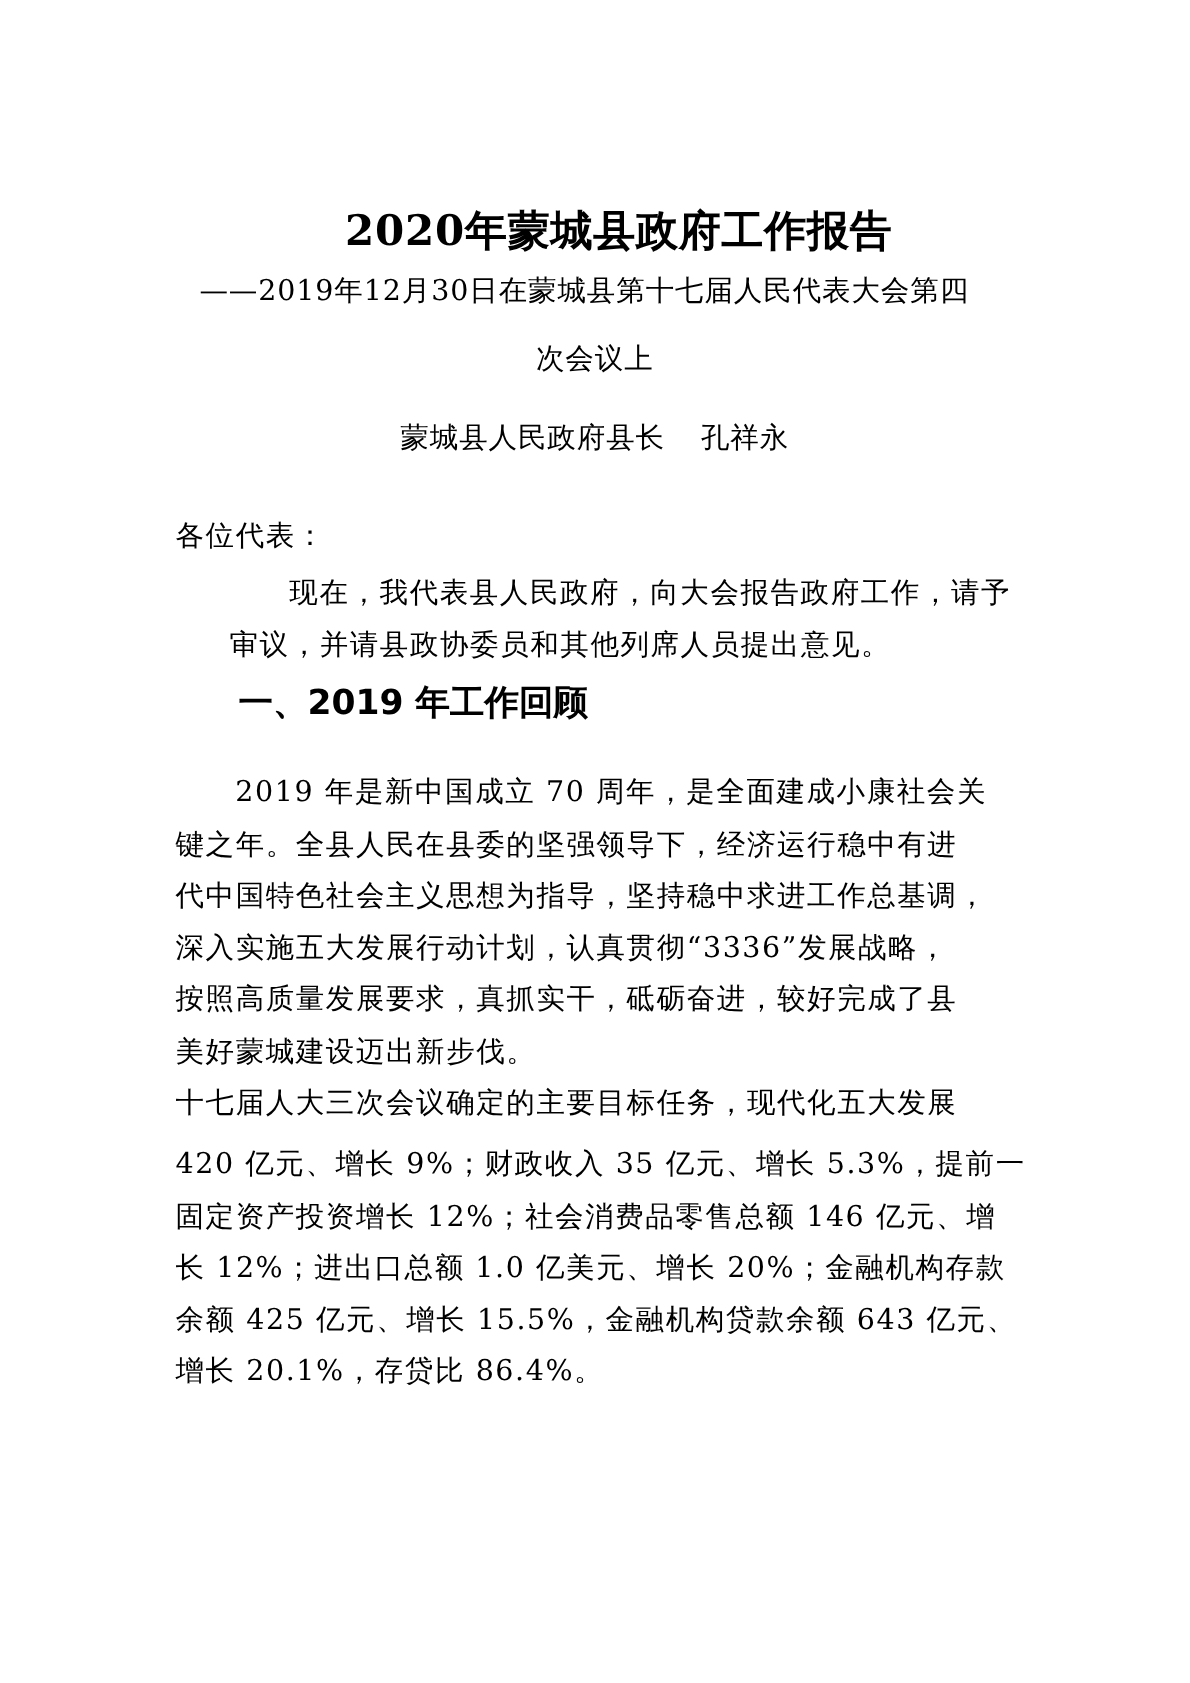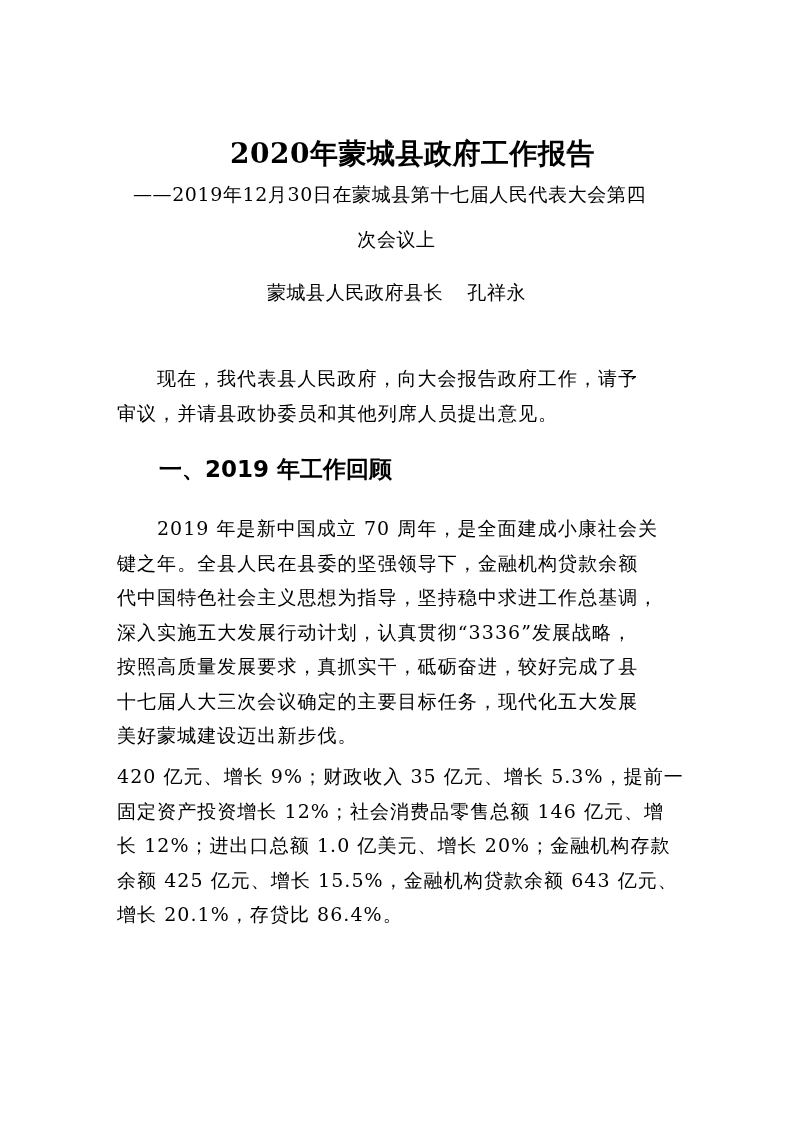--- a/index.html
+++ b/index.html
@@ -48,21 +48,21 @@
   .body-text {
     position: absolute;
     left: 117px;
     width: 562px;
     font-size: 19px;
     line-height: 34.5px;
     letter-spacing: 1.05px;
     text-align: justify;
   }
   .salutation { top: 340px; }
-  .p1 { top: 361px; }
+  .p1 { top: 378px; margin-left: 36px; }
   .heading {
     position: absolute;
     left: 159px;
     top: 452px;
     font-family: "DejaVu Sans", "Liberation Sans", sans-serif;
     font-weight: bold;
     font-size: 23px;
     line-height: 34px;
   }
   .p2 { top: 487px; margin-top: 24px; }
@@ -77,36 +77,37 @@
 
   <div class="title">2020年蒙城县政府工作报告</div>
 
   <div class="subtitle-line subtitle-1">——2019年12月30日在蒙城县第十七届人民代表大会第四</div>
   <div class="subtitle-line subtitle-2">次会议上</div>
 
   <div class="subtitle-line author">
     <span>蒙城县人民政府县长</span><span class="gap"></span><span>孔祥永</span>
   </div>
 
+  <div class="body-text salutation">各位代表：</div>
 
   <div class="body-text p1">
     <span class="line" style="padding-left:2.1em">现在，我代表县人民政府，向大会报告政府工作，请予</span>
     <span class="line">审议，并请县政协委员和其他列席人员提出意见。</span>
   </div>
 
   <div class="heading">一、2019 年工作回顾</div>
 
   <div class="body-text p2">
     <span class="line" style="padding-left:2.1em">2019 年是新中国成立 70 周年，是全面建成小康社会关</span>
-    <span class="line">键之年。全县人民在县委的坚强领导下，金融机构贷款余额</span>
+    <span class="line">键之年。全县人民在县委的坚强领导下，经济运行稳中有进</span>
     <span class="line">代中国特色社会主义思想为指导，坚持稳中求进工作总基调，</span>
     <span class="line">深入实施五大发展行动计划，认真贯彻“3336”发展战略，</span>
     <span class="line">按照高质量发展要求，真抓实干，砥砺奋进，较好完成了县</span>
+    <span class="line">美好蒙城建设迈出新步伐。</span>
     <span class="line">十七届人大三次会议确定的主要目标任务，现代化五大发展</span>
-    <span class="line">美好蒙城建设迈出新步伐。</span>
   </div>
 
   <div class="body-text p3">
     <span class="line">420 亿元、增长 9%；财政收入 35 亿元、增长 5.3%，提前一</span>
     <span class="line">固定资产投资增长 12%；社会消费品零售总额 146 亿元、增</span>
     <span class="line">长 12%；进出口总额 1.0 亿美元、增长 20%；金融机构存款</span>
     <span class="line">余额 425 亿元、增长 15.5%，金融机构贷款余额 643 亿元、</span>
     <span class="line">增长 20.1%，存贷比 86.4%。</span>
   </div>
 

